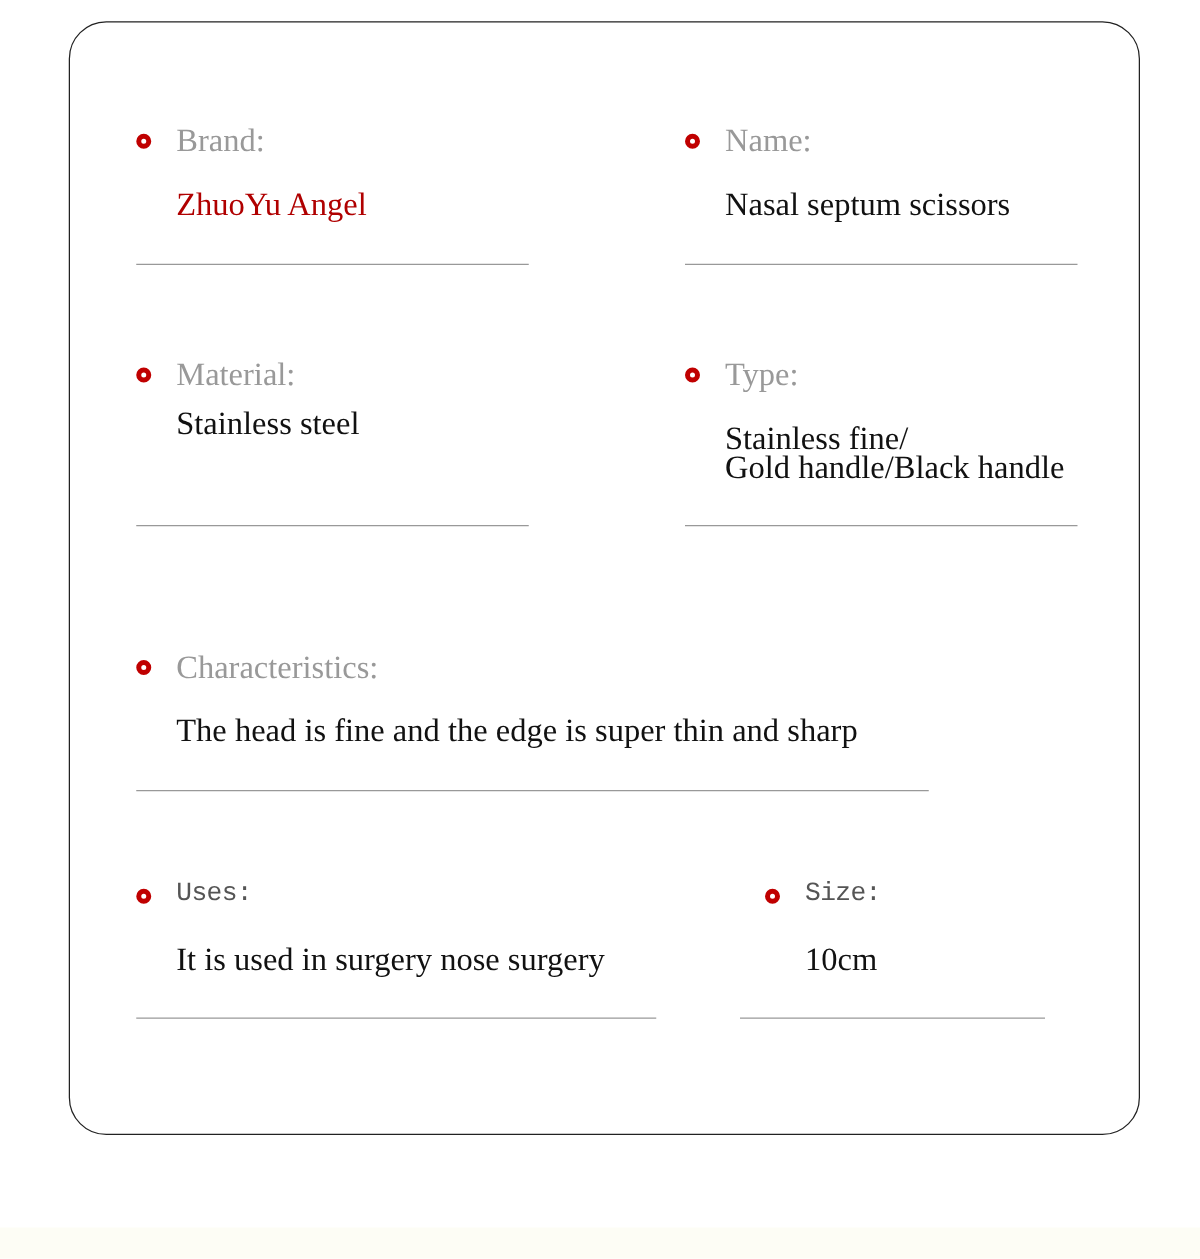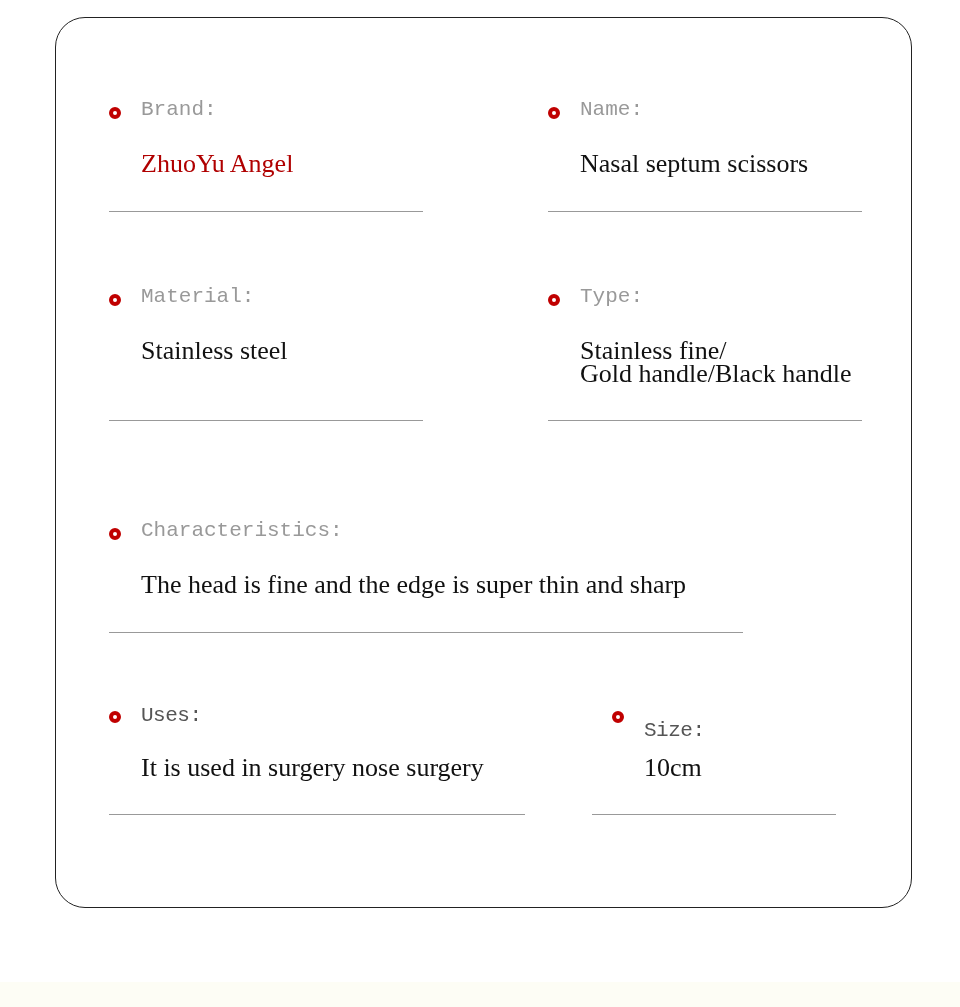--- a/index.html
+++ b/index.html
@@ -8,21 +8,21 @@
     position: absolute; left: 55px; top: 17px; width: 857px; height: 891px;
     border: 1px solid #222; border-radius: 30px; box-sizing: border-box; background: #fff;
   }
   .field { position: absolute; }
   .dot {
     position: absolute; width: 12px; height: 12px; border: 4px solid #c00000; border-radius: 50%;
     box-sizing: border-box; left: 0;
   }
   .label {
     position: absolute; left: 32px; top: 0;
-    font-family: Liberation Mono, monospace; font-size: 21px; color: #999999; white-space: nowrap;
+    font-family: Liberation Serif, serif; font-size: 26px; color: #999999; white-space: nowrap;
   }
   .label.sans { font-family: Liberation Mono, monospace; font-size: 21px; color: #555; letter-spacing: -0.5px; }
   .value {
     position: absolute; left: 32px;
     font-family: "Liberation Serif", serif; font-size: 26px; color: #111; white-space: nowrap; line-height: 35px;
   }
   .value.red { color: #b00000; }
   .rule { position: absolute; left: 0; height: 1px; background: #999; }
   .bottom-strip { position: absolute; left: 0; top: 982px; width: 960px; height: 25px; background: #fdfdf5; }
 </style>
@@ -41,21 +41,21 @@
 <div class="field" style="left:548px; top:98px;">
   <span class="dot" style="top:9px;"></span>
   <span class="label">Name:</span>
   <span class="value" style="top:48px;">Nasal septum scissors</span>
   <div class="rule" style="top:113px; width:314px;"></div>
 </div>
 
 <div class="field" style="left:109px; top:285px;">
   <span class="dot" style="top:9px;"></span>
   <span class="label">Material:</span>
-  <span class="value" style="top:48px;">Stainless steel</span>
+  <span class="value" style="top:36px;">Stainless steel</span>
   <div class="rule" style="top:135px; width:314px;"></div>
 </div>
 
 <div class="field" style="left:548px; top:285px;">
   <span class="dot" style="top:9px;"></span>
   <span class="label">Type:</span>
   <span class="value" style="top:48px;">Stainless fine/</span>
   <span class="value" style="top:71px;">Gold handle/Black handle</span>
   <div class="rule" style="top:135px; width:314px;"></div>
 </div>
@@ -69,18 +69,18 @@
 
 <div class="field" style="left:109px; top:702px;">
   <span class="dot" style="top:9px;"></span>
   <span class="label sans" style="top:2px;">Uses:</span>
   <span class="value" style="top:48px;">It is used in surgery nose surgery</span>
   <div class="rule" style="top:112px; width:416px;"></div>
 </div>
 
 <div class="field" style="left:612px; top:702px;">
   <span class="dot" style="top:9px;"></span>
-  <span class="label sans" style="top:17px;">Size:</span>
+  <span class="label sans" style="top:2px;">Size:</span>
   <span class="value" style="top:48px;">10cm</span>
   <div class="rule" style="left:-20px; top:112px; width:244px;"></div>
 </div>
 
 <div class="bottom-strip"></div>
 
 </body></html>

